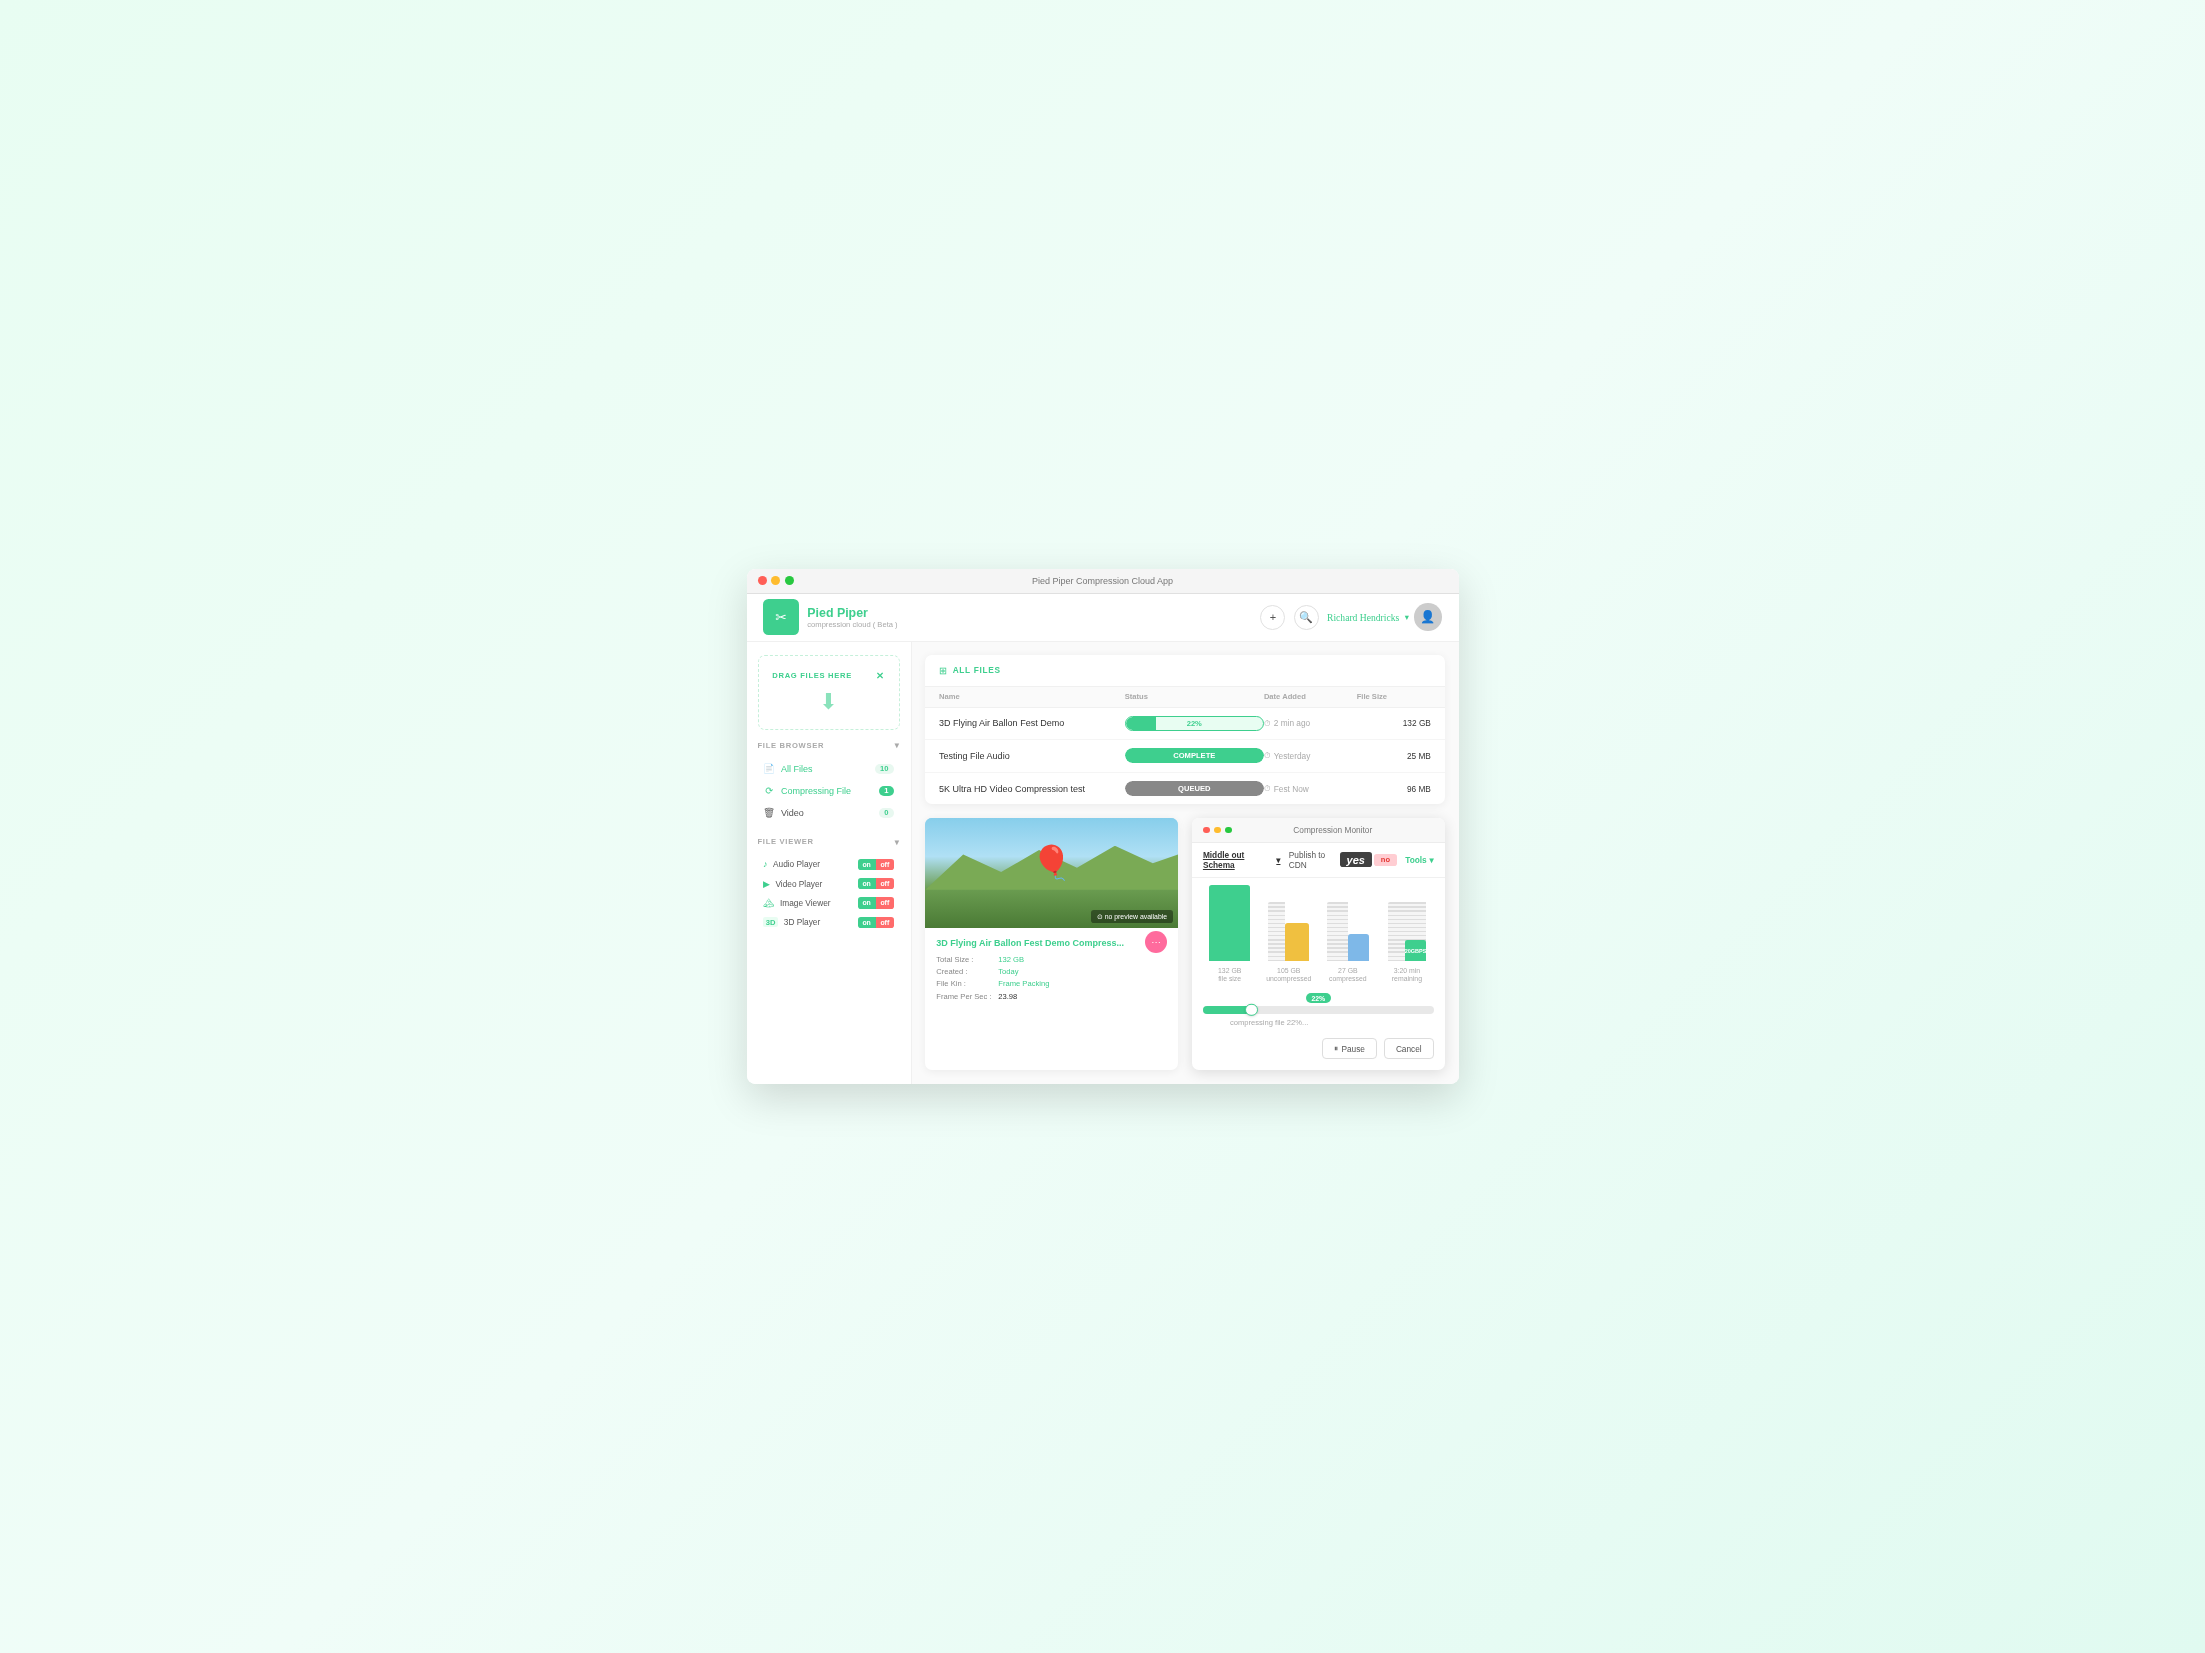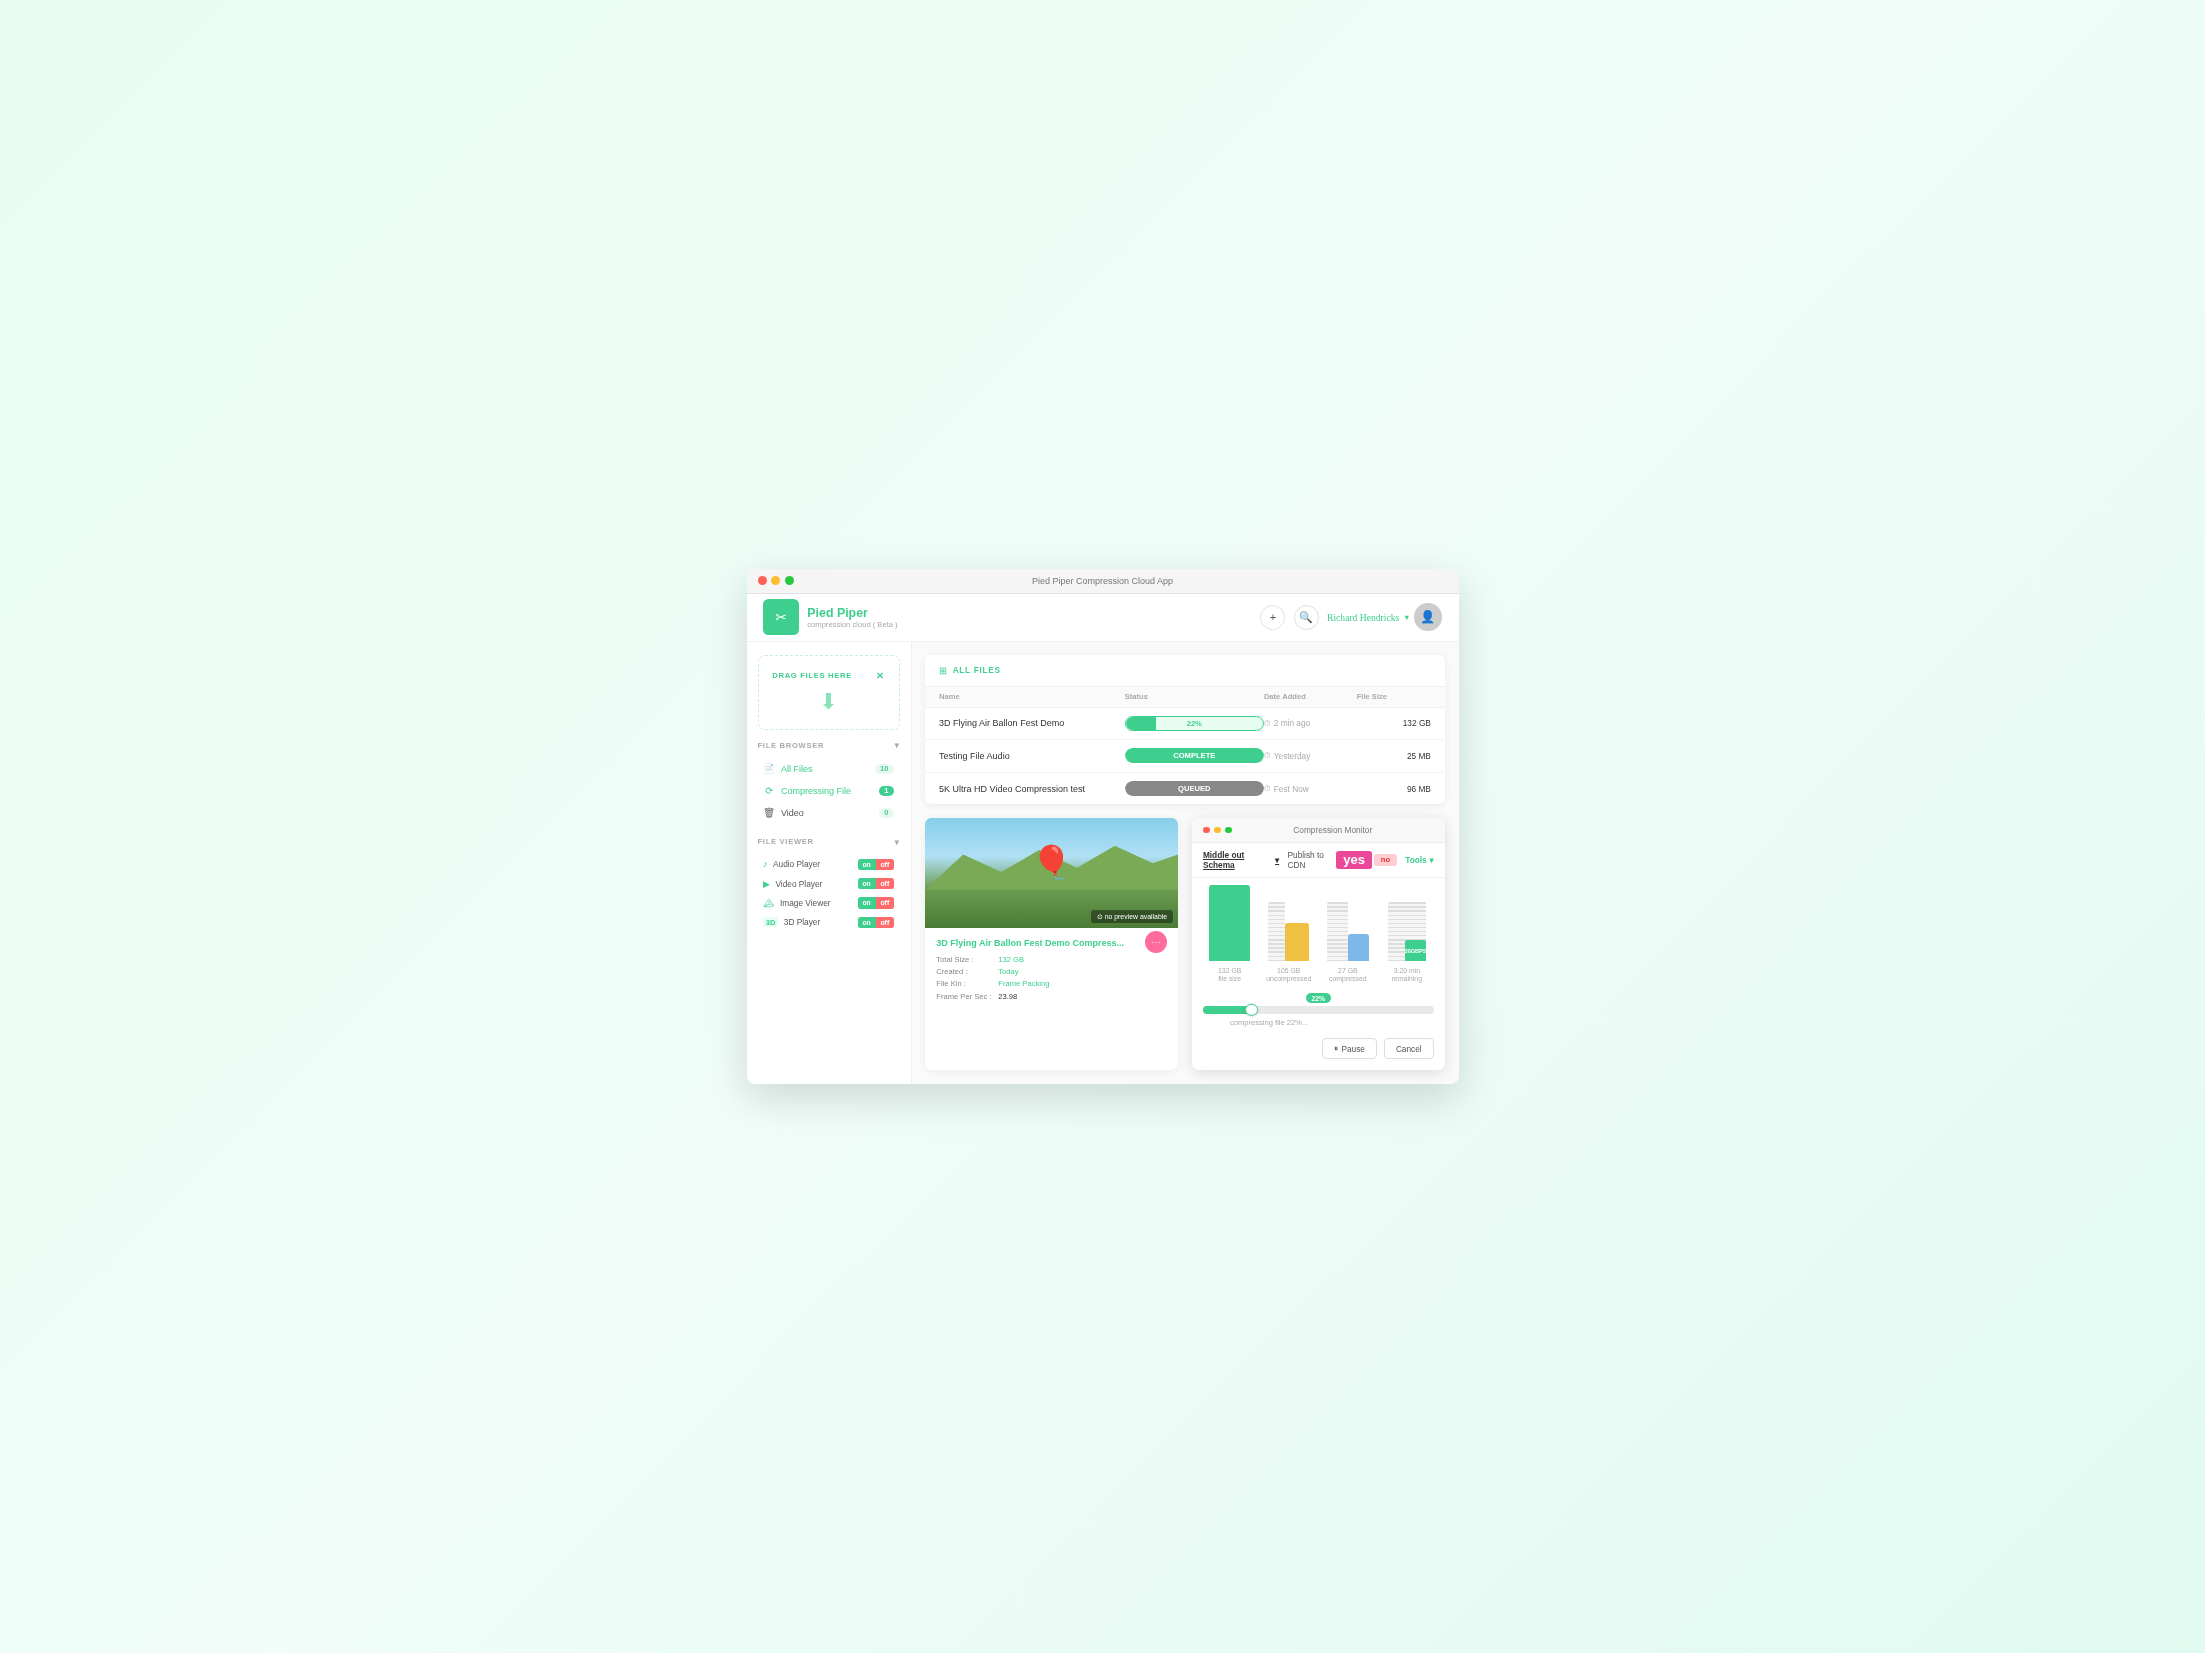--- a/index.html
+++ b/index.html
@@ -556,27 +556,28 @@
     .cdn-group {
       display: flex;
       align-items: center;
       gap: 2px;
       margin-left: auto;
       font-size: 8.3px;
       color: #555;
     }
 
     .cdn-yes {
-      background: #ec4899;
+      background: #404040;
       color: white;
       padding: 1.4px 6.9px;
       border-radius: 2.8px;
-      font-size: 13px;
+      font-size: 11px;
       font-weight: 600;
       cursor: pointer;
+      font-style: italic;
     }
 
     .cdn-no {
       background: #ffcdd2;
       color: #e53935;
       padding: 1.4px 6.9px;
       border-radius: 2.8px;
       font-size: 7.6px;
       font-weight: 600;
       cursor: pointer;

